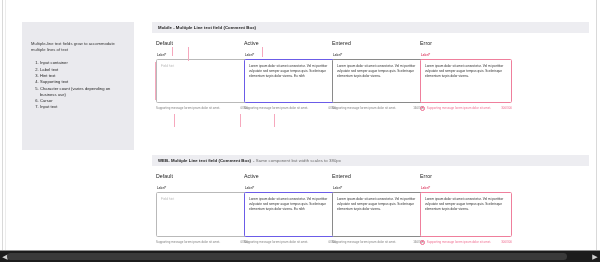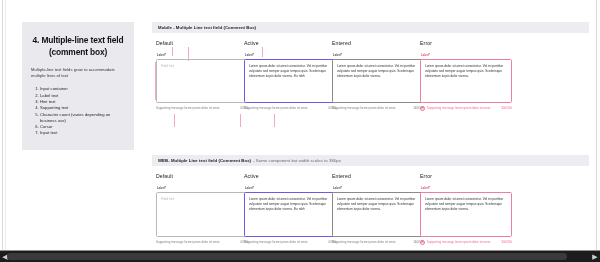--- a/index.html
+++ b/index.html
@@ -170,21 +170,20 @@
 </head>
 <body>
 
 <div id="canvas">
 
   <div class="edge-left"></div>
   <div class="edge-left2"></div>
   <div class="edge-right"></div>
 
   <div class="spec-panel">
-    <div class="spec-title">4. Multiple-line text field (comment box)</div>
     <div class="spec-desc">Multiple-line text fields grow to accommodate multiple lines of text</div>
     <ol class="spec-list">
       <li>Input container</li>
       <li>Label text</li>
       <li>Hint text</li>
       <li>Supporting text</li>
       <li>Character count (varies depending on business use)</li>
       <li>Cursor</li>
       <li>Input text</li>
     </ol>

